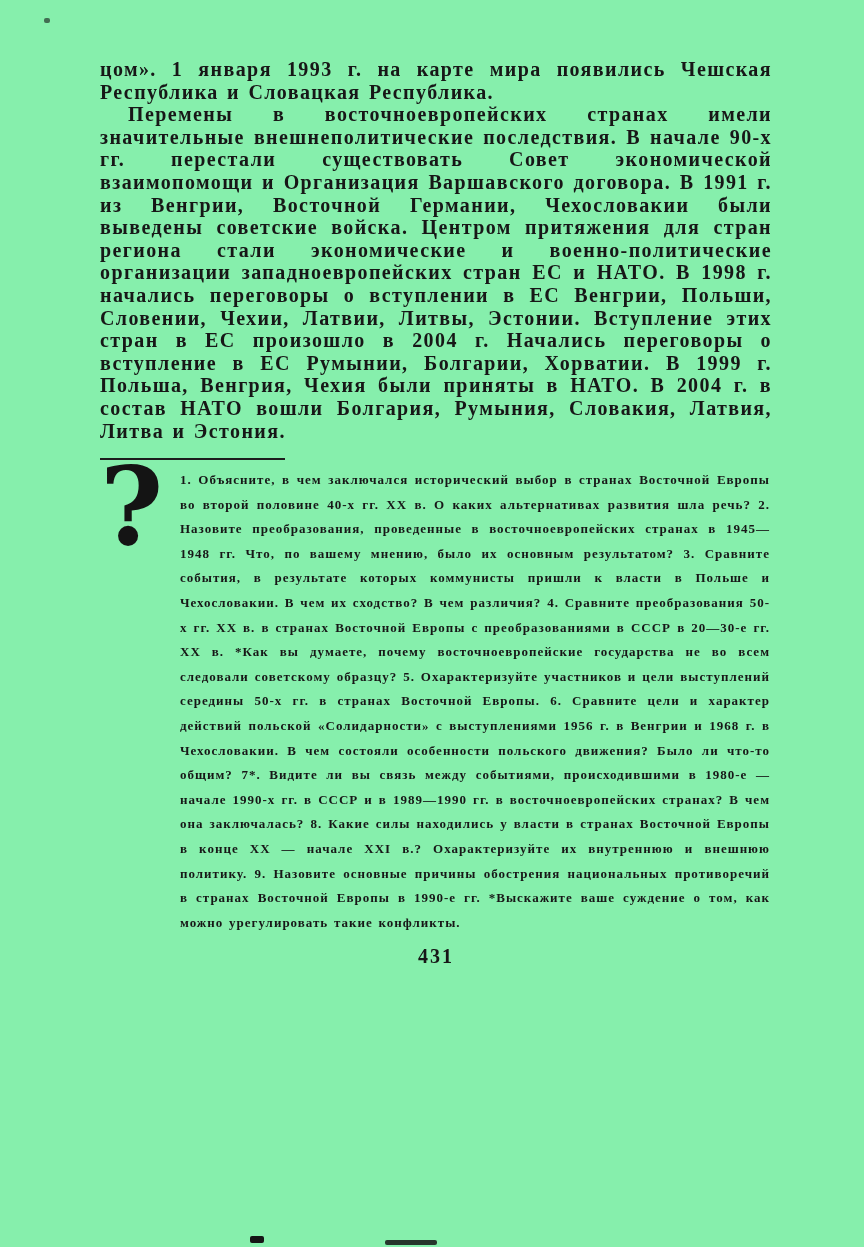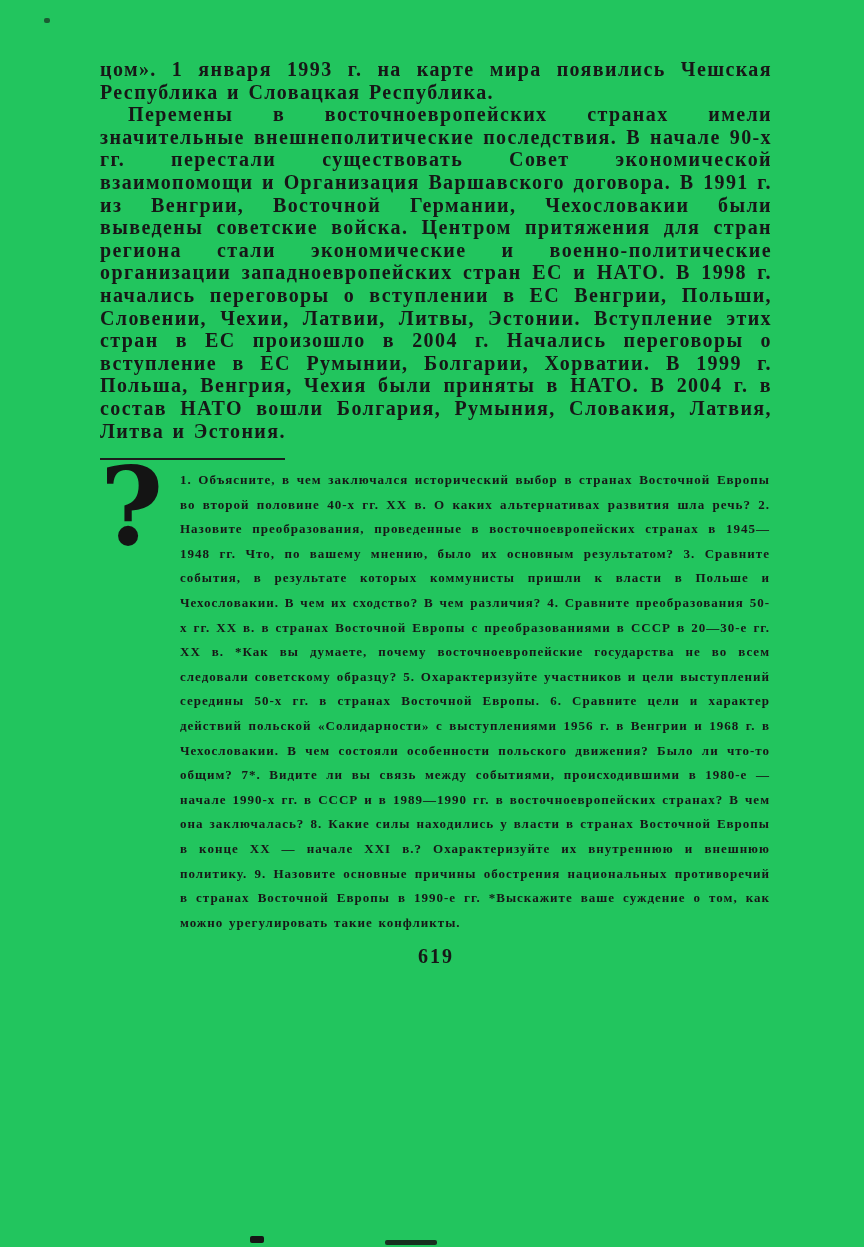--- a/index.html
+++ b/index.html
@@ -5,21 +5,21 @@
   html, body {
     margin: 0;
     padding: 0;
     background: #e9e9e6;
   }
   .page {
     position: relative;
     width: 864px;
     height: 1247px;
     margin: 0 auto;
-    background: #22c55e;
+    background: #86efac;
     overflow: hidden;
     color: #171717;
     font-family: "Liberation Serif", "DejaVu Serif", serif;
   }
   .content {
     position: absolute;
     left: 100px;
     top: 58px;
     width: 672px;
   }
@@ -98,21 +98,21 @@
       <p class="indented">Перемены в восточноевропейских странах имели значительные внешнеполитические последствия. В начале 90-х гг. перестали существовать Совет экономической взаимопомощи и Организация Варшавского договора. В 1991 г. из Венгрии, Восточной Германии, Чехословакии были выведены советские войска. Центром притяжения для стран региона стали экономические и военно-политические организации западноевропейских стран ЕС и НАТО. В 1998 г. начались переговоры о вступлении в ЕС Венгрии, Польши, Словении, Чехии, Латвии, Литвы, Эстонии. Вступление этих стран в ЕС произошло в 2004 г. Начались переговоры о вступление в ЕС Румынии, Болгарии, Хорватии. В 1999 г. Польша, Венгрия, Чехия были приняты в НАТО. В 2004 г. в состав НАТО вошли Болгария, Румыния, Словакия, Латвия, Литва и Эстония.</p>
     </div>
 
     <div class="section-divider"></div>
 
     <div class="questions">
       <div class="qmark">?</div>
       <p class="questions-text">1. Объясните, в чем заключался исторический выбор в странах Восточной Европы во второй половине 40-х гг. XX в. О каких альтернативах развития шла речь? 2. Назовите преобразования, проведенные в восточноевропейских странах в 1945—1948 гг. Что, по вашему мнению, было их основным результатом? 3. Сравните события, в результате которых коммунисты пришли к власти в Польше и Чехословакии. В чем их сходство? В чем различия? 4. Сравните преобразования 50-х гг. XX в. в странах Восточной Европы с преобразованиями в СССР в 20—30-е гг. XX в. *Как вы думаете, почему восточноевропейские государства не во всем следовали советскому образцу? 5. Охарактеризуйте участников и цели выступлений середины 50-х гг. в странах Восточной Европы. 6. Сравните цели и характер действий польской «Солидарности» с выступлениями 1956 г. в Венгрии и 1968 г. в Чехословакии. В чем состояли особенности польского движения? Было ли что-то общим? 7*. Видите ли вы связь между событиями, происходившими в 1980-е — начале 1990-х гг. в СССР и в 1989—1990 гг. в восточноевропейских странах? В чем она заключалась? 8. Какие силы находились у власти в странах Восточной Европы в конце XX — начале XXI в.? Охарактеризуйте их внутреннюю и внешнюю политику. 9. Назовите основные причины обострения национальных противоречий в странах Восточной Европы в 1990-е гг. *Выскажите ваше суждение о том, как можно урегулировать такие конфликты.</p>
     </div>
 
-    <div class="page-number">619</div>
+    <div class="page-number">431</div>
 
   </div>
 
   <div class="artifact a1"></div>
   <div class="artifact a2"></div>
   <div class="artifact a3"></div>
 
 </div>
 
 </body></html>

